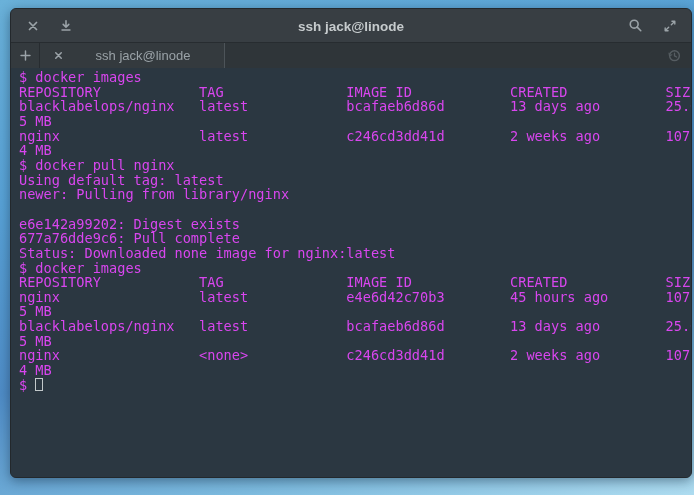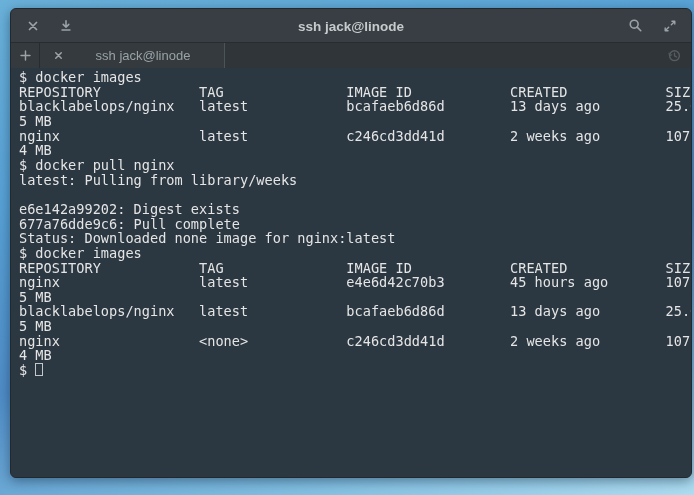--- a/index.html
+++ b/index.html
@@ -83,21 +83,21 @@
     cursor: default;
   }
   
   .terminal {
     height: 410px;
     background: #2b3741;
     padding: 2px 0 0 8px;
     font-family: "DejaVu Sans Mono", monospace;
     font-size: 13.6px;
     line-height: 14.65px;
-    color: #e5e5e5;
+    color: #d946ef;
     overflow: hidden;
   }
   .tline {
     white-space: pre;
     min-height: 14.65px;
   }
   .prompt-line { display: flex; align-items: center; }
   .prompt-line span { white-space: pre; }
   .cursor {
     display: inline-block;
@@ -166,21 +166,22 @@
 
   <div class="terminal">
     <div id="lines">
         <div class="tline">$ docker images</div>
         <div class="tline">REPOSITORY            TAG               IMAGE ID            CREATED            SIZE</div>
         <div class="tline">blacklabelops/nginx   latest            bcafaeb6d86d        13 days ago        25.0</div>
         <div class="tline">5 MB</div>
         <div class="tline">nginx                 latest            c246cd3dd41d        2 weeks ago        107.</div>
         <div class="tline">4 MB</div>
         <div class="tline">$ docker pull nginx</div>
-        <div class="tline">latest: Pulling from library/weeks</div>
+        <div class="tline">Using default tag: latest</div>
+        <div class="tline">newer: Pulling from library/nginx</div>
         <div class="tline"></div>
         <div class="tline">e6e142a99202: Digest exists</div>
         <div class="tline">677a76dde9c6: Pull complete</div>
         <div class="tline">Status: Downloaded none image for nginx:latest</div>
         <div class="tline">$ docker images</div>
         <div class="tline">REPOSITORY            TAG               IMAGE ID            CREATED            SIZE</div>
         <div class="tline">nginx                 latest            e4e6d42c70b3        45 hours ago       107.</div>
         <div class="tline">5 MB</div>
         <div class="tline">blacklabelops/nginx   latest            bcafaeb6d86d        13 days ago        25.0</div>
         <div class="tline">5 MB</div>

